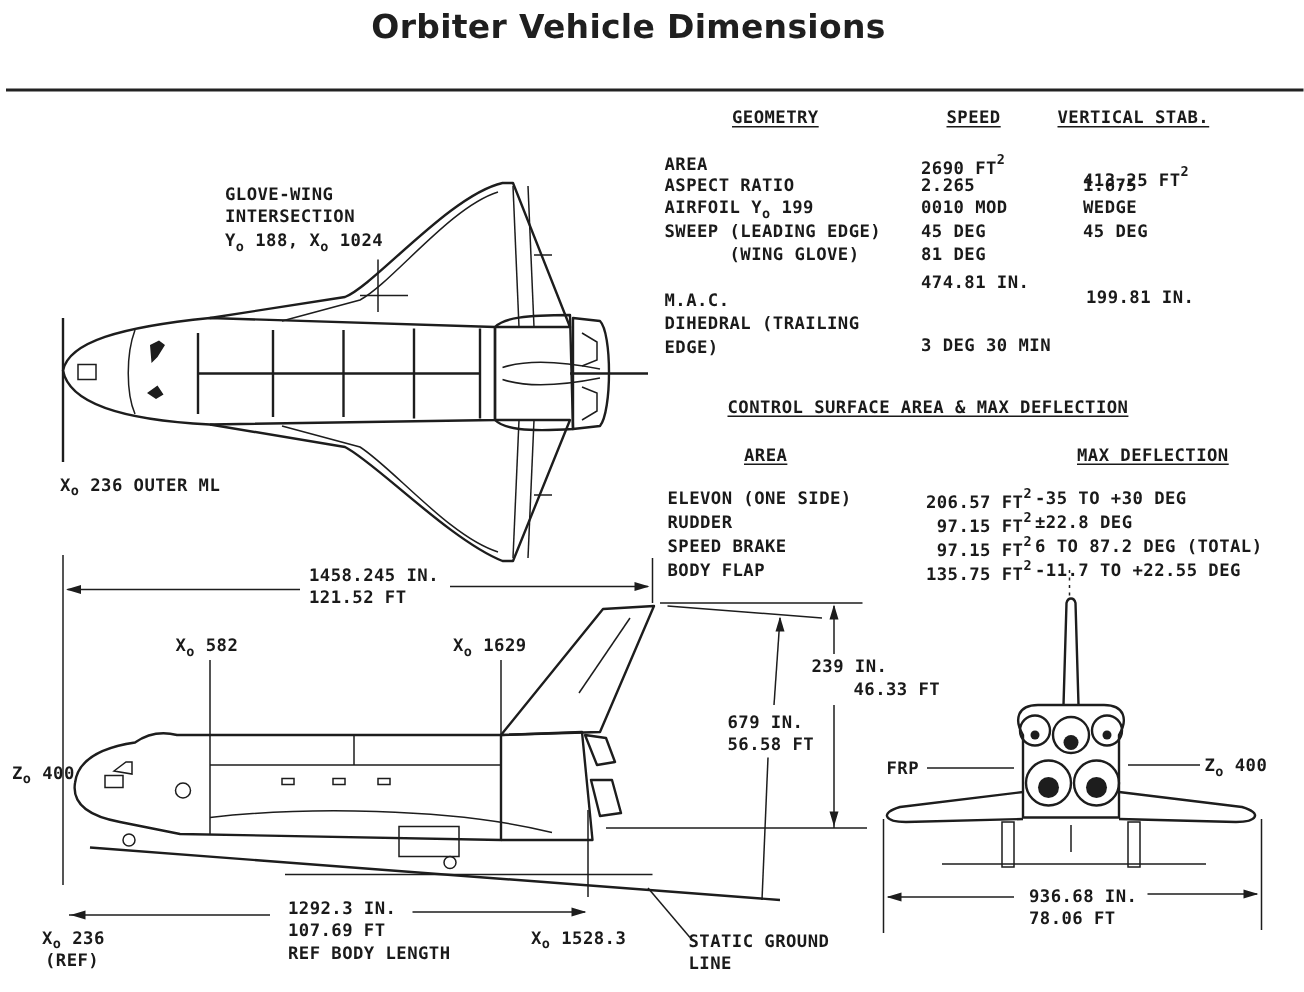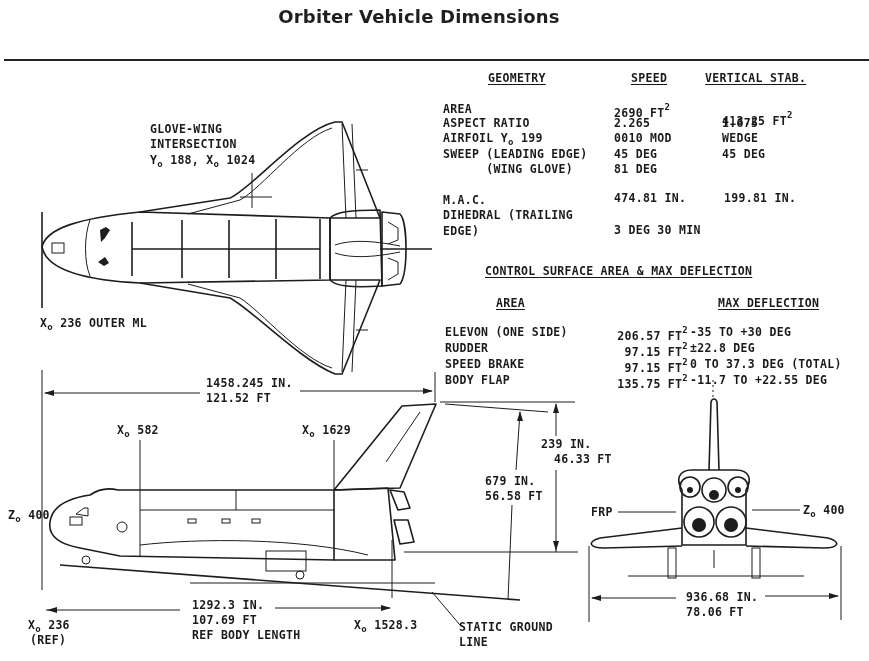--- a/index.html
+++ b/index.html
@@ -1,19 +1,19 @@
 <!DOCTYPE html>
 <html><head>
 <meta charset="utf-8">
 <style>
   html, body { margin: 0; padding: 0; background: #ffffff; }
   body { width: 869px; height: 661px; position: relative; overflow: hidden;
          font-family: "DejaVu Sans Mono", monospace; color: #1a1a1a; }
   .title { position: absolute; left: 0; top: 6px; width: 838px; text-align: center;
-           font-family: "DejaVu Sans", sans-serif; font-weight: bold; font-size: 18px;
+           font-family: "DejaVu Sans", sans-serif; font-weight: bold; font-size: 22px;
            letter-spacing: 0.2px; color: #1f1f1f; }
   .rule { position: absolute; left: 4px; top: 59px; width: 865px; height: 2px; background: #222; }
   .t { position: absolute; font-size: 11.5px; font-weight: bold; white-space: pre; line-height: 15px;
        letter-spacing: 0.3px; }
   .u { text-decoration: underline; text-underline-offset: 2px; }
   .r { text-align: right; }
   sup { font-size: 9px; position: relative; top: -2px; }
   sub { font-size: 9px; }
   svg { position: absolute; left: 0; top: 0; }
   svg .s { fill: none; stroke: #1d1d1d; stroke-width: 1.6; stroke-linejoin: round; }
@@ -174,21 +174,21 @@
   <div class="t" style="left:722px;top:131px">WEDGE</div>
 
   <div class="t" style="left:443px;top:147px">SWEEP (LEADING EDGE)</div>
   <div class="t" style="left:614px;top:147px">45 DEG</div>
   <div class="t" style="left:722px;top:147px">45 DEG</div>
 
   <div class="t" style="left:443px;top:162px">      (WING GLOVE)</div>
   <div class="t" style="left:614px;top:162px">81 DEG</div>
 
   <div class="t" style="left:443px;top:193px">M.A.C.</div>
-  <div class="t" style="left:614px;top:191px">474.81 IN.</div>
+  <div class="t" style="left:614px;top:181px">474.81 IN.</div>
   <div class="t" style="left:724px;top:191px">199.81 IN.</div>
 
   <div class="t" style="left:443px;top:208px">DIHEDRAL (TRAILING</div>
   <div class="t" style="left:443px;top:224px">EDGE)</div>
   <div class="t" style="left:614px;top:223px">3 DEG 30 MIN</div>
 </div>
 
 <div>
   <div class="t u" style="left:485px;top:264px">CONTROL SURFACE AREA &amp; MAX DEFLECTION</div>
   <div class="t u" style="left:496px;top:296px">AREA</div>
@@ -197,39 +197,39 @@
   <div class="t" style="left:445px;top:325px">ELEVON (ONE SIDE)</div>
   <div class="t r" style="left:590px;top:325px;width:98px"><span>206.57 FT</span><sup>2</sup></div>
   <div class="t" style="left:690px;top:325px">-35 TO +30 DEG</div>
 
   <div class="t" style="left:445px;top:341px">RUDDER</div>
   <div class="t r" style="left:590px;top:341px;width:98px"><span>97.15 FT</span><sup>2</sup></div>
   <div class="t" style="left:690px;top:341px">±22.8 DEG</div>
 
   <div class="t" style="left:445px;top:357px">SPEED BRAKE</div>
   <div class="t r" style="left:590px;top:357px;width:98px"><span>97.15 FT</span><sup>2</sup></div>
-  <div class="t" style="left:690px;top:357px">0 TO 37.3 DEG (TOTAL)</div>
+  <div class="t" style="left:690px;top:357px">6 TO 87.2 DEG (TOTAL)</div>
 
   <div class="t" style="left:445px;top:373px">BODY FLAP</div>
   <div class="t r" style="left:590px;top:373px;width:98px"><span>135.75 FT</span><sup>2</sup></div>
   <div class="t" style="left:690px;top:373px">-11.7 TO +22.55 DEG</div>
 </div>
 
 <div class="t" style="left:150px;top:122px">GLOVE-WING</div>
 <div class="t" style="left:150px;top:137px">INTERSECTION</div>
 <div class="t" style="left:150px;top:153px"><span>Y</span><sub>o</sub><span> 188, </span><span>X</span><sub>o</sub><span> 1024</span></div>
 <div class="t" style="left:40px;top:316px"><span>X</span><sub>o</sub><span> 236 OUTER ML</span></div>
 
 <div class="t" style="left:206px;top:376px">1458.245 IN.</div>
 <div class="t" style="left:206px;top:391px">121.52 FT</div>
 <div class="t" style="left:117px;top:423px"><span>X</span><sub>o</sub><span> 582</span></div>
 <div class="t" style="left:302px;top:423px"><span>X</span><sub>o</sub><span> 1629</span></div>
 <div class="t" style="left:8px;top:508px"><span>Z</span><sub>o</sub><span> 400</span></div>
 <div class="t" style="left:541px;top:437px">239 IN.</div>
-<div class="t" style="left:554px;top:452px">46.33 FT</div>
+<div class="t" style="left:569px;top:452px">46.33 FT</div>
 <div class="t" style="left:485px;top:474px">679 IN.</div>
 <div class="t" style="left:485px;top:489px">56.58 FT</div>
 <div class="t" style="left:192px;top:598px">1292.3 IN.</div>
 <div class="t" style="left:192px;top:613px">107.69 FT</div>
 <div class="t" style="left:192px;top:628px">REF BODY LENGTH</div>
 <div class="t" style="left:28px;top:618px"><span>X</span><sub>o</sub><span> 236</span></div>
 <div class="t" style="left:30px;top:633px">(REF)</div>
 <div class="t" style="left:354px;top:618px"><span>X</span><sub>o</sub><span> 1528.3</span></div>
 <div class="t" style="left:459px;top:620px">STATIC GROUND</div>
 <div class="t" style="left:459px;top:635px">LINE</div>

